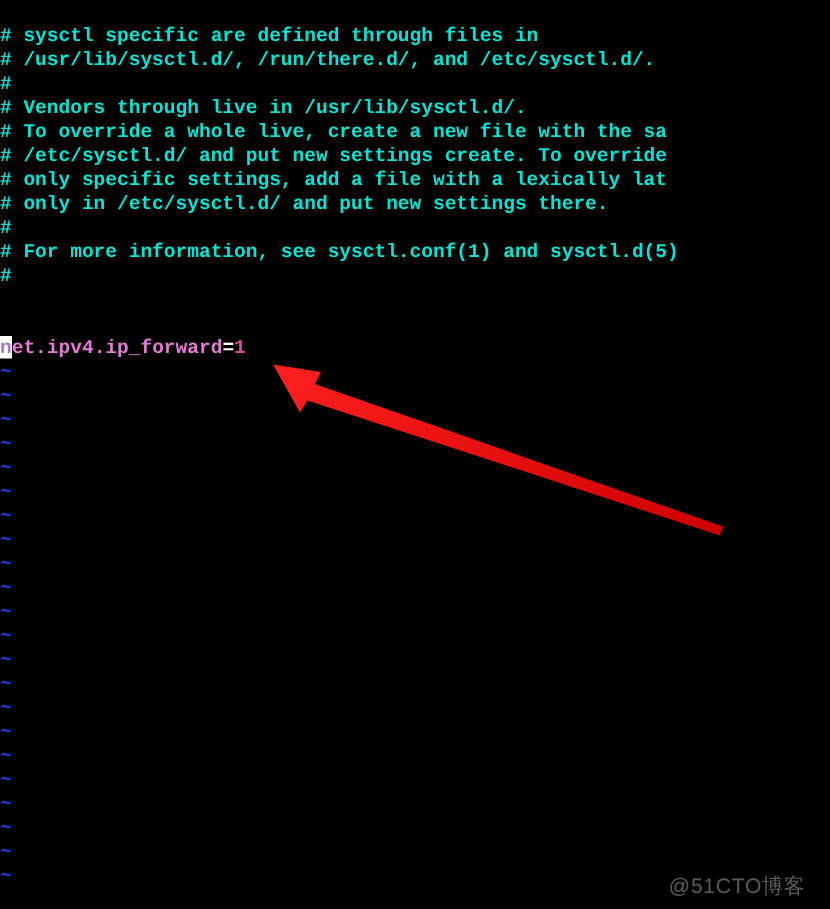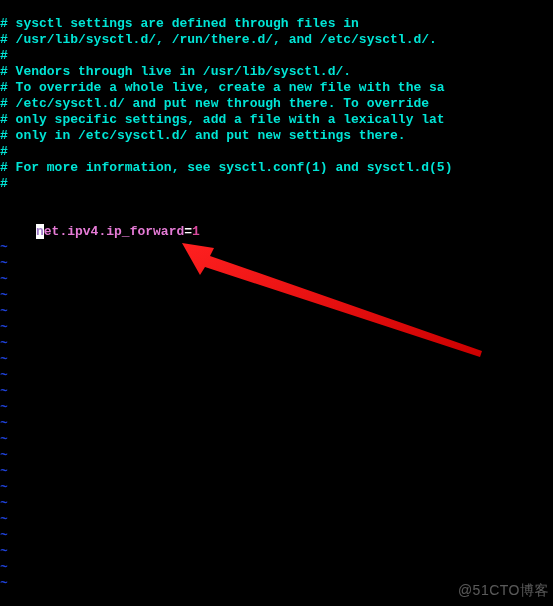--- a/index.html
+++ b/index.html
@@ -24,21 +24,20 @@
       background: #000;
       padding: 0;
       white-space: pre;
       position: relative;
     }
     .comment {
       color: #00e5d6;
     }
     .config-line {
       color: #fff;
-      padding-left: 36px;
     }
     .cursor-highlight {
       background: #fff;
       color: #a07bc9;
     }
     .key {
       color: #e57bd6;
     }
     .equals {
       color: #fff;
@@ -51,38 +50,38 @@
     }
     .arrow-overlay {
       position: absolute;
       top: 243px;
       left: 182px;
       pointer-events: none;
     }
     .watermark {
       position: absolute;
       bottom: 8px;
-      right: 4px;
+      right: 16px;
       color: rgba(255,255,255,0.35);
       font-family: Arial, sans-serif;
       font-size: 14px;
       font-weight: normal;
       letter-spacing: 0.5px;
     }
   </style>
 </head>
 <body>
 
 <div class="terminal">
-<span class="comment"># sysctl settings are defined through files in</span>
+<span class="comment"># sysctl specific are defined through files in</span>
 <span class="comment"># /usr/lib/sysctl.d/, /run/there.d/, and /etc/sysctl.d/.</span>
 <span class="comment">#</span>
 <span class="comment"># Vendors through live in /usr/lib/sysctl.d/.</span>
 <span class="comment"># To override a whole live, create a new file with the sa</span>
-<span class="comment"># /etc/sysctl.d/ and put new through there. To override </span>
+<span class="comment"># /etc/sysctl.d/ and put new settings create. To override </span>
 <span class="comment"># only specific settings, add a file with a lexically lat</span>
 <span class="comment"># only in /etc/sysctl.d/ and put new settings there.</span>
 <span class="comment">#</span>
 <span class="comment"># For more information, see sysctl.conf(1) and sysctl.d(5)</span>
 <span class="comment">#</span>
 
 
 <span class="config-line"><span class="cursor-highlight">n</span><span class="key">et.ipv4.ip_forward</span><span class="equals">=</span><span class="value">1</span></span>
 <span class="tilde">~</span>
 <span class="tilde">~</span>

